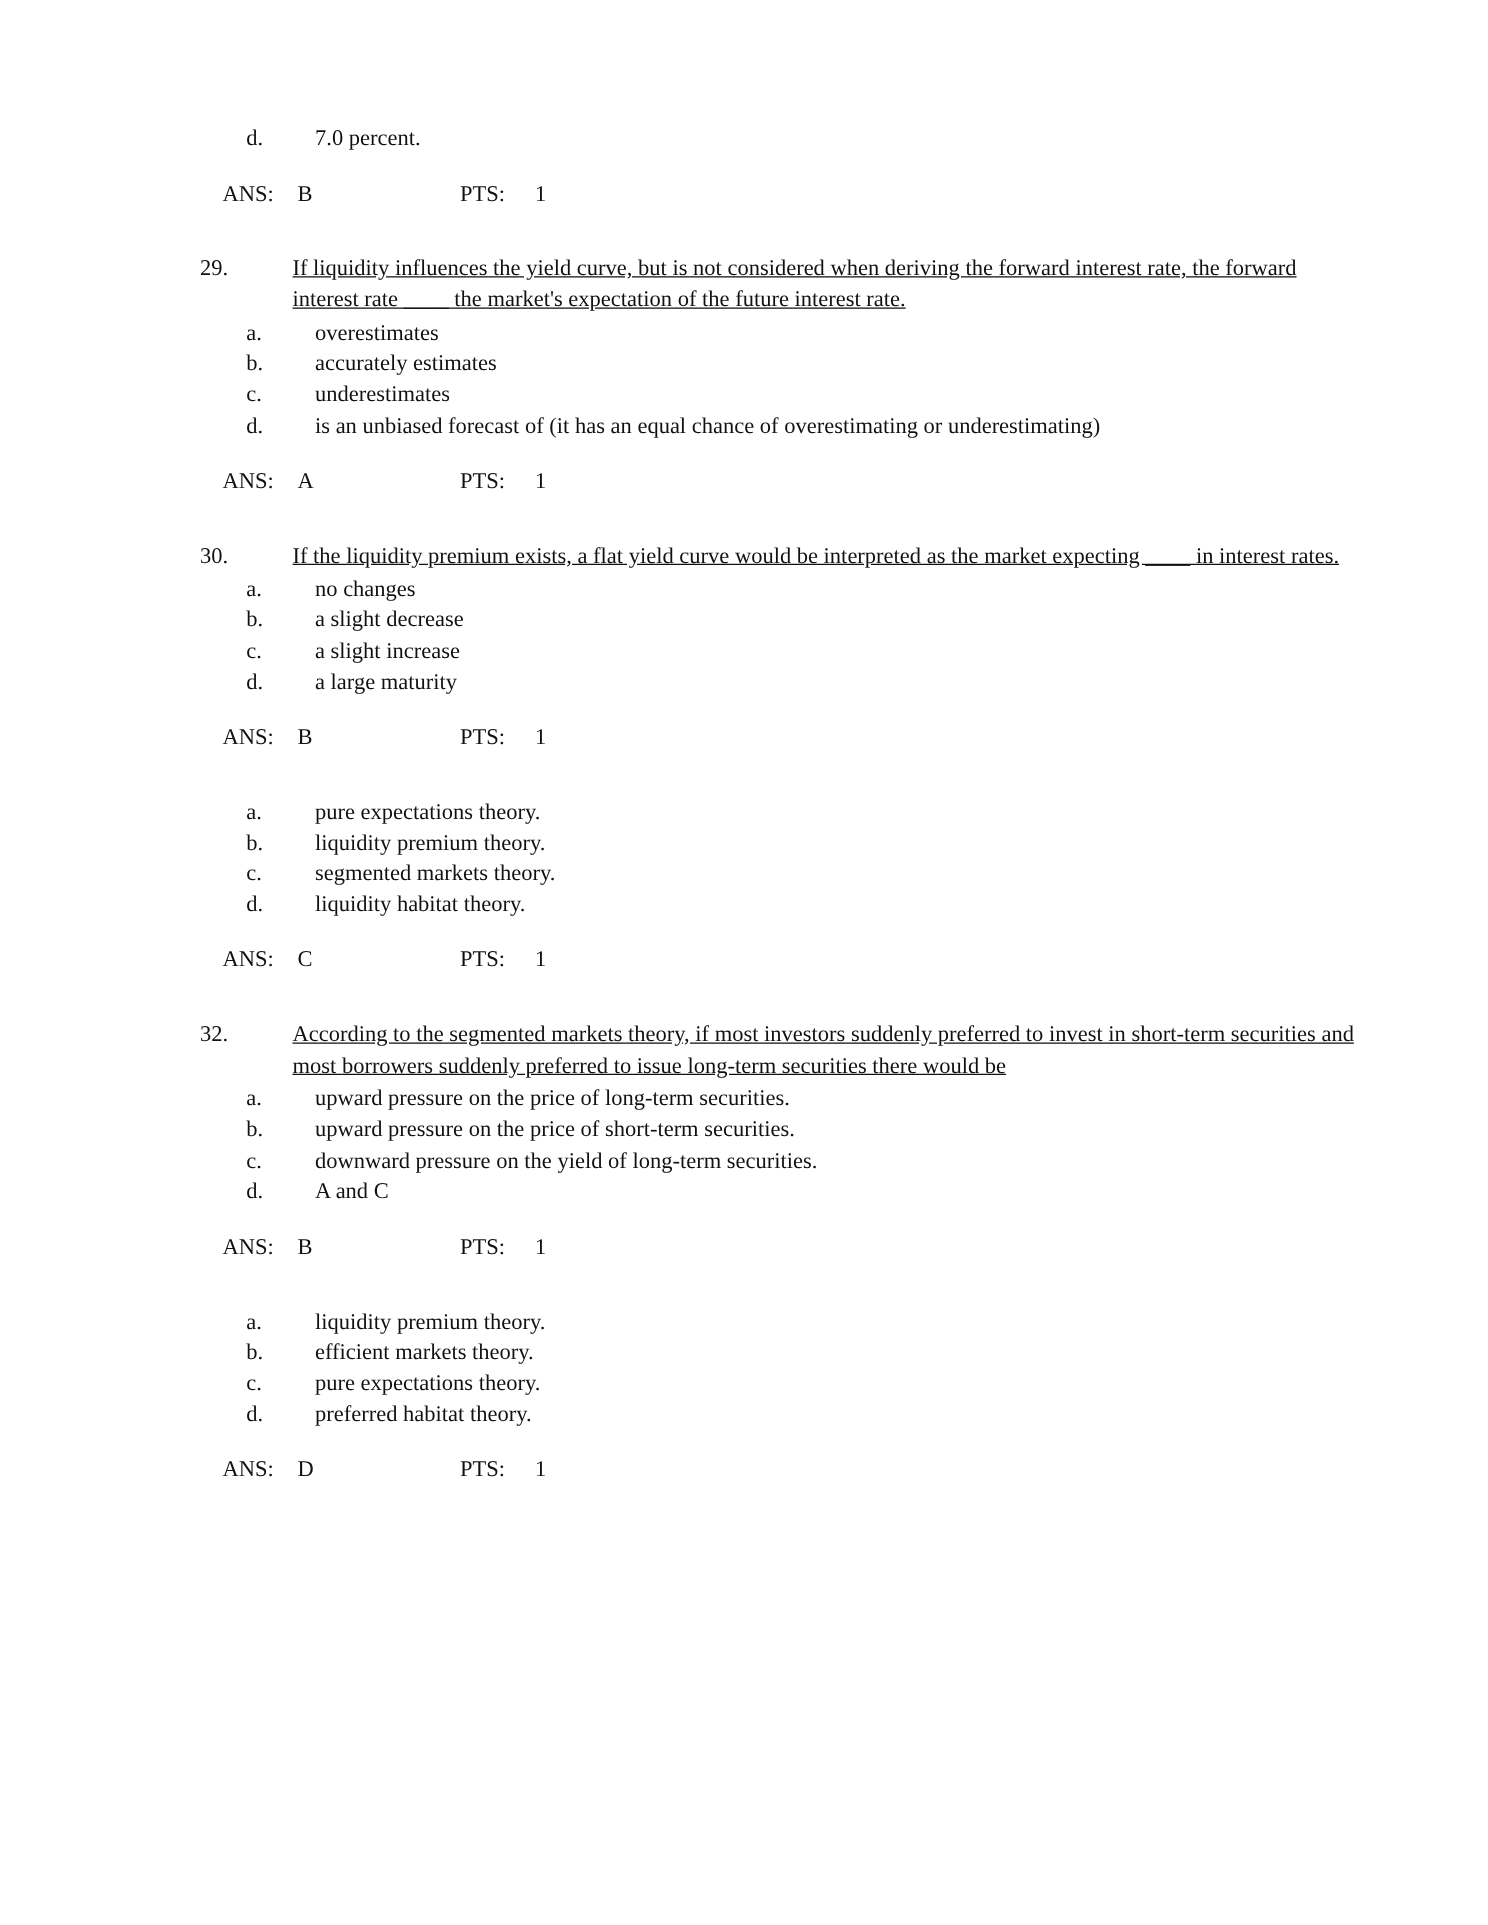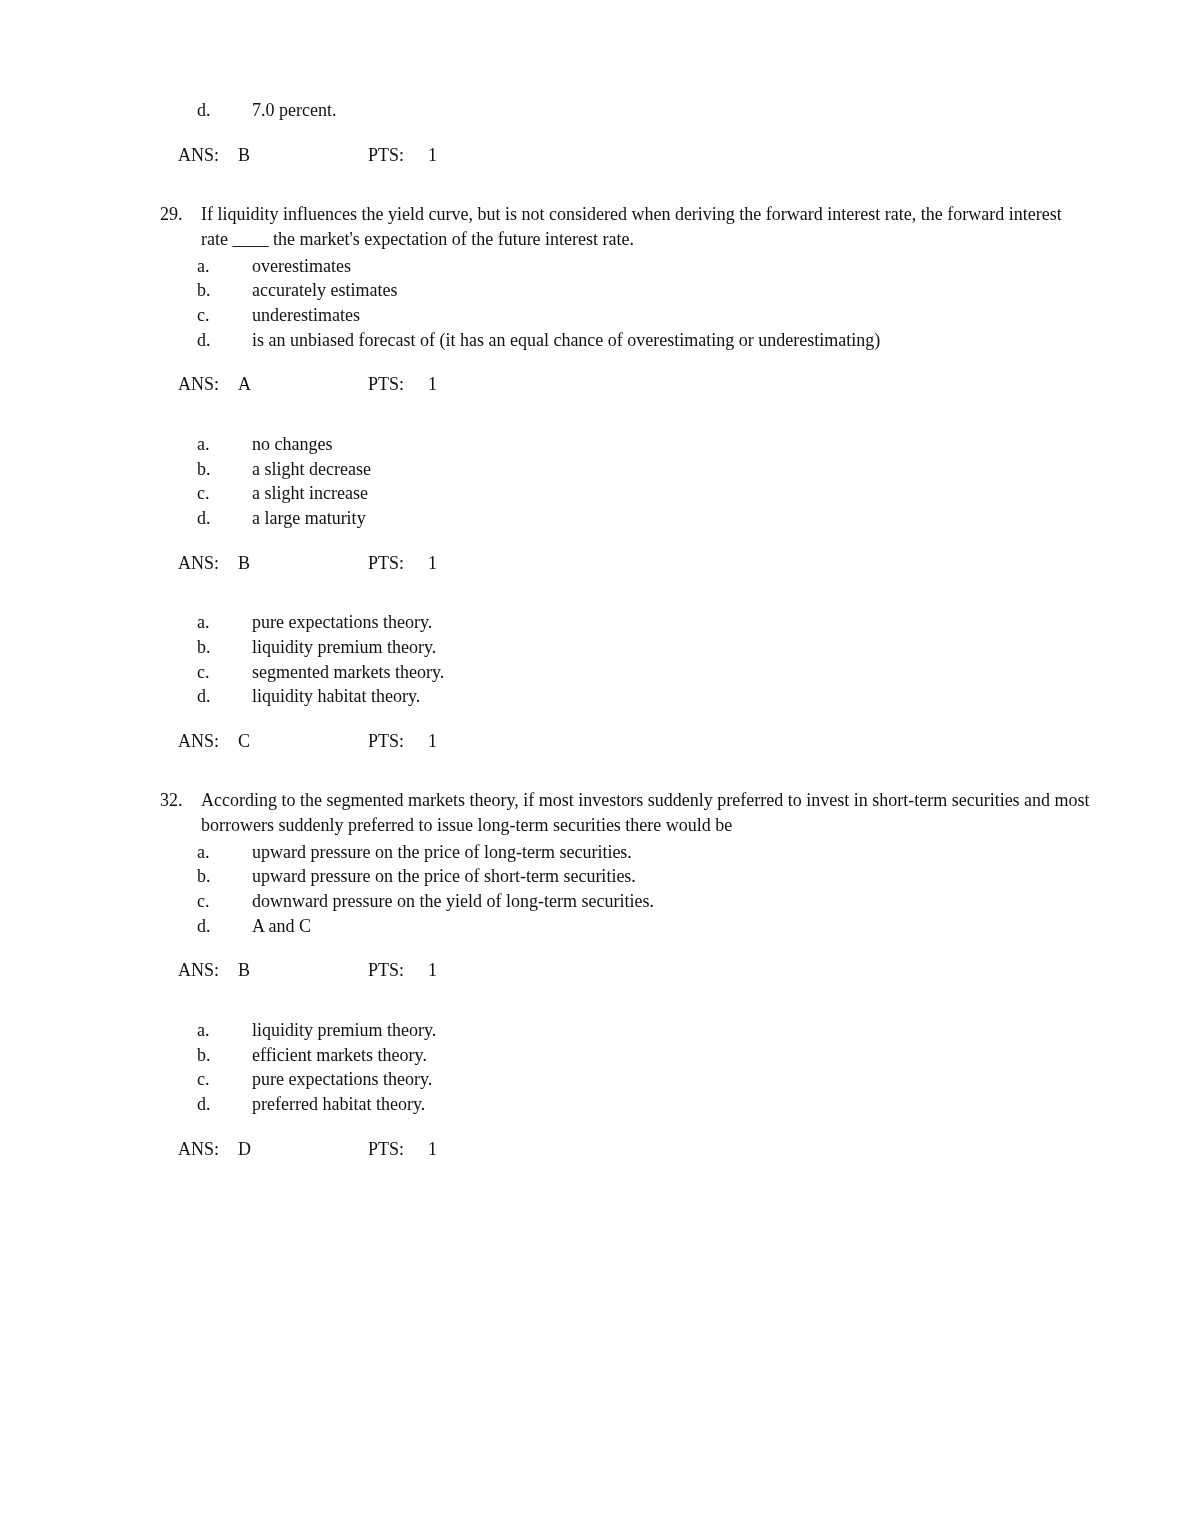--- a/index.html
+++ b/index.html
@@ -17,26 +17,28 @@
     font-family: "Liberation Serif", "DejaVu Serif", serif;
     font-size: 18px;
     line-height: 1.37;
     color: #111111;
   }
   .question {
     margin-bottom: 35px;
   }
   .q-head {
     display: flex;
+    gap: 33px;
   }
   .q-num {
     flex: 0 0 41px;
   }
   .q-text {
     flex: 1;
+    text-decoration: underline;
   }
   .options {
     margin-top: 2px;
   }
   .option {
     display: flex;
     margin-left: 37px;
   }
   .opt-letter {
     flex: 0 0 35px;
@@ -112,20 +114,24 @@
       <span class="ans-pair">
         <span class="ans-label">ANS:</span><span class="ans-value">A</span>
       </span>
       <span class="pts-pair">
         <span class="pts-label">PTS:</span><span class="pts-value">1</span>
       </span>
     </div>
   </section>
 
   <section class="question">
+    <div class="q-head">
+      <span class="q-num">30.</span>
+      <span class="q-text">If the liquidity premium exists, a flat yield curve would be interpreted as the market expecting ____ in interest rates.</span>
+    </div>
     <div class="options">
   <div class="option">
     <span class="opt-letter">a.</span>
     <span class="opt-text">no changes</span>
   </div>
 
   <div class="option">
     <span class="opt-letter">b.</span>
     <span class="opt-text">a slight decrease</span>
   </div>

